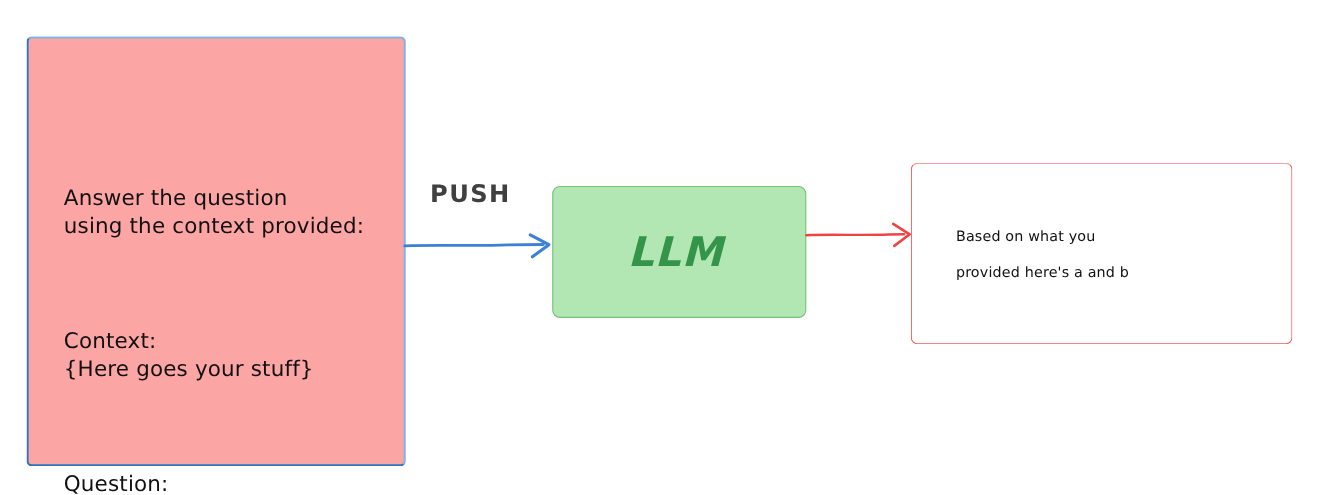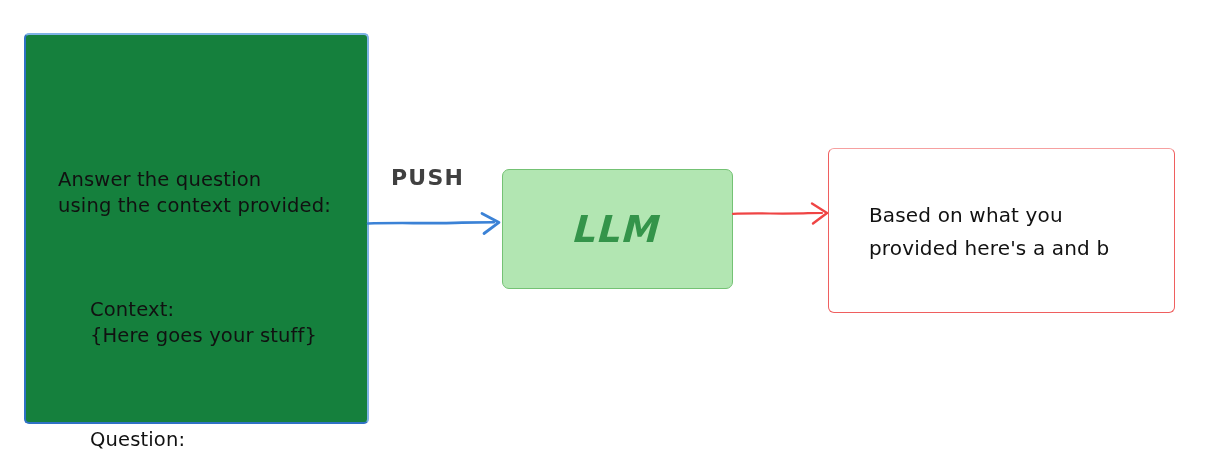--- a/index.html
+++ b/index.html
@@ -26,21 +26,21 @@
     box-sizing: border-box;
     border-radius: 6px;
   }
 
   
   #prompt-box {
     left: 24px;
     top: 33px;
     width: 345px;
     height: 391px;
-    background: #15803d;
+    background: #fca5a5;
     border: 2px solid #7fb2e5;
     border-left-color: #2f72c4;
     border-bottom-color: #2f72c4;
     border-radius: 5px;
   }
   #prompt-text {
     position: absolute;
     left: 32px;
     top: 80px;
     width: 330px;
@@ -49,21 +49,20 @@
     line-height: 26px;
     color: #111111;
     letter-spacing: 0.15px;
     white-space: pre;
   }
   .para {
     margin: 0;
   }
   .para + .para {
     margin-top: 26px;
-    margin-left: 32px;
   }
 
   
   #llm-box {
     left: 502px;
     top: 169px;
     width: 231px;
     height: 120px;
     background: #b2e6b2;
     border: 1.5px solid #74c274;
@@ -92,21 +91,21 @@
     border: 1.5px solid #ef5f5f;
     border-top-color: #f6a0a0;
     border-radius: 6px;
   }
   #response-text {
     position: absolute;
     left: 40px;
     top: 50px;
     width: 300px;
     font-family: "DejaVu Sans", sans-serif;
-    font-size: 20px;
+    font-size: 13px;
     line-height: 33px;
     color: #111111;
     letter-spacing: 0.15px;
     white-space: pre;
   }
 
   
   .edge {
     position: absolute;
     pointer-events: auto;

